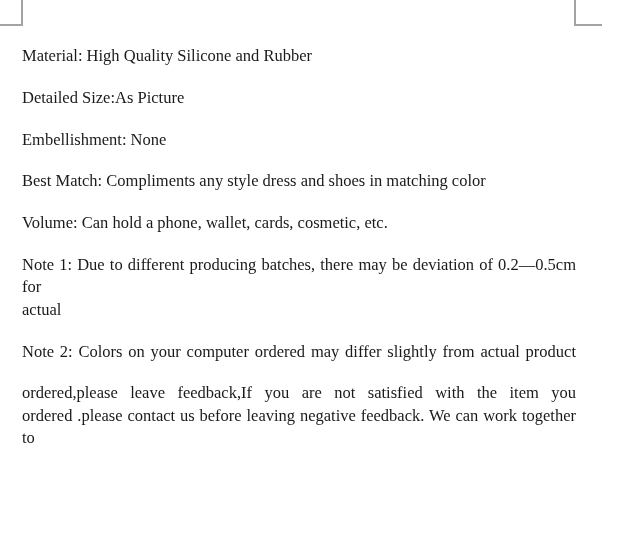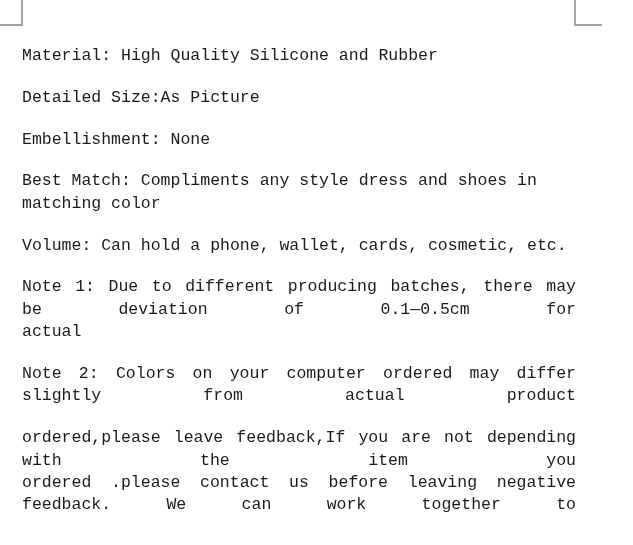--- a/index.html
+++ b/index.html
@@ -6,21 +6,21 @@
     margin: 0;
     padding: 0;
     background: #ffffff;
   }
   #page {
     position: relative;
     width: 602px;
     height: 545px;
     background: var(--background, #ffffff);
     overflow: hidden;
-    font-family: Liberation Mono, monospace;
+    font-family: Liberation Serif, serif;
     border-radius: 18px;
   }
   
   .mark {
     position: absolute;
     background: var(--crop-mark, #a3a3a3);
   }
   .mark.tl-v { left: 21px;  top: 0;    width: 2px;  height: 26px; }
   .mark.tl-h { left: 0;     top: 24px; width: 23px; height: 2px;  }
   .mark.tr-v { left: 574px; top: 0;    width: 2px;  height: 26px; }
@@ -76,28 +76,28 @@
 
     <div class="para">
       <div class="line">Best Match: Compliments any style dress and shoes in matching color</div>
     </div>
 
     <div class="para">
       <div class="line">Volume: Can hold a phone, wallet, cards, cosmetic, etc.</div>
     </div>
 
     <div class="para">
-      <div class="line just">Note 1: Due to different producing batches, there may be deviation of 0.1—0.5cm for</div>
+      <div class="line just">Note 1: Due to different producing batches, there may be deviation of 0.2—0.5cm for</div>
       <div class="line">actual</div>
     </div>
 
     <div class="para">
       <div class="line just">Note 2: Colors on your computer ordered may differ slightly from actual product</div>
     </div>
 
     <div class="para">
-      <div class="line just">ordered,please leave feedback,If you are not depending with the item you</div>
+      <div class="line just">ordered,please leave feedback,If you are not satisfied with the item you</div>
       <div class="line just">ordered .please contact us before leaving negative feedback. We can work together to</div>
 
     </div>
 
   </div>
 </div>
 
 </body></html>

